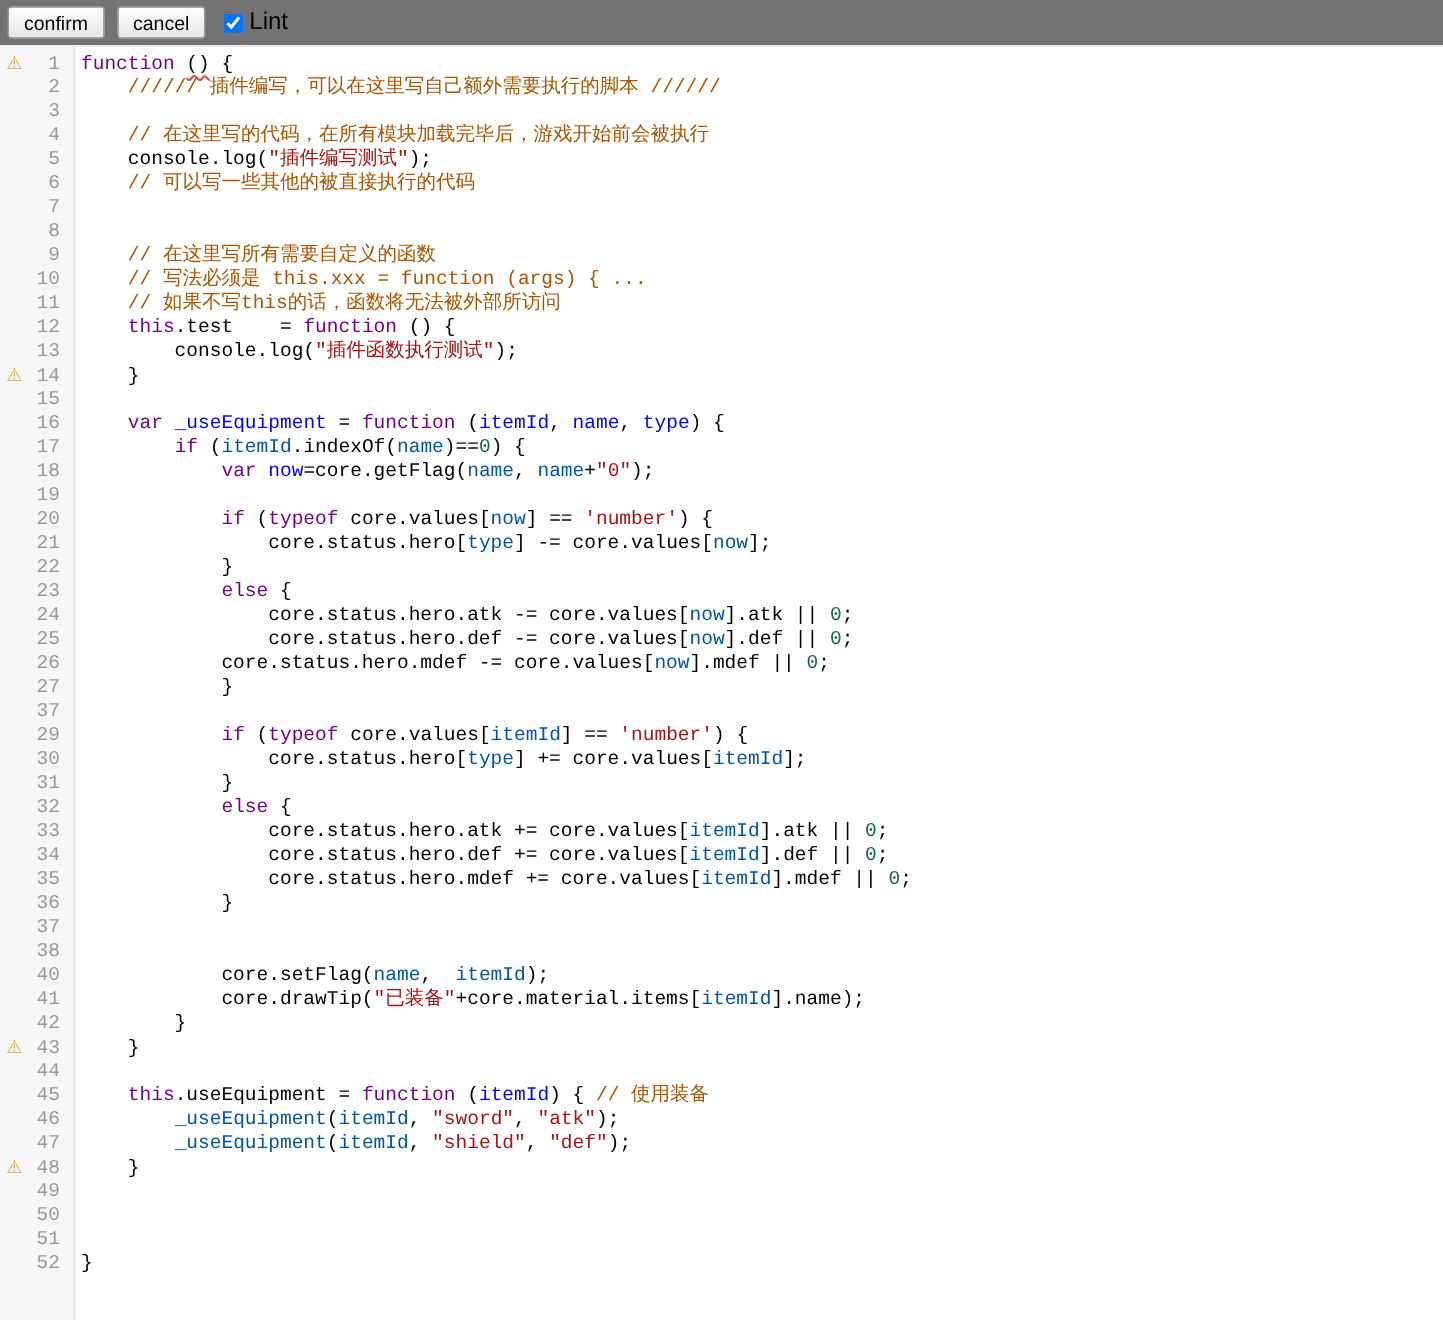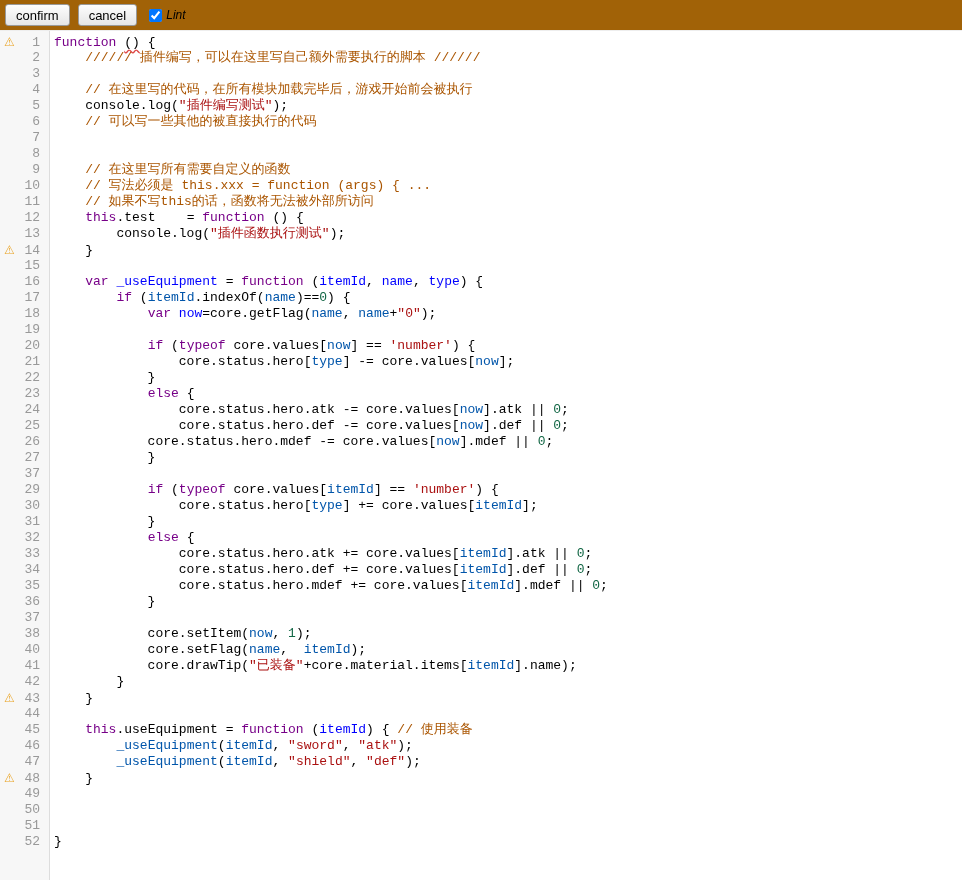--- a/index.html
+++ b/index.html
@@ -8,31 +8,31 @@
     --c-line-number:#999; --c-gutter-bg:#f7f7f7; --c-gutter-border:#ddd; --c-warning:#e9a426;
   }
   *{box-sizing:border-box;}
   html,body{margin:0;padding:0;}
   body{
     width:962px;height:880px;overflow:hidden;background:#fff;
     font-family:"Liberation Sans",sans-serif;
   }
   .toolbar{
     display:flex;align-items:center;height:31px;padding:0 0 0 5px;
-    background:#a16207;border-bottom:1px solid #eee;
+    background:#737373;border-bottom:1px solid #eee;
   }
   .btn{
     font-family:"Liberation Sans",sans-serif;font-size:13px;color:#000;
     background:linear-gradient(#fdfdfd,#e6e6e6);
     border:1px solid #999;border-radius:3px;
     padding:2px 10px;height:22px;margin-right:8px;cursor:pointer;
   }
   .lint-wrap{display:flex;align-items:center;margin-left:4px;}
   .lint-wrap input{width:13px;height:13px;margin:0 4px 0 0;}
-  .lint-text{font-size:12px;color:#000;font-style:italic;}
+  .lint-text{font-size:16px;color:#000;}
   .editor{
     position:relative;width:962px;height:849px;background:#fff;
     font-family:"Liberation Mono","DejaVu Sans Mono",monospace;
     font-size:13px;line-height:16px;padding-top:3px;
   }
   .gutter-bg{
     position:absolute;left:0;top:0;bottom:0;width:50px;
     background:var(--c-gutter-bg);border-right:1px solid var(--c-gutter-border);
   }
   .code-area{position:relative;}
@@ -256,21 +256,20 @@
         <span class="code"><span class="tk-p">            }</span></span>
       </div>
       <div class="line">
         <span class="marker"></span>
         <span class="num">37</span>
         <span class="code"></span>
       </div>
       <div class="line">
         <span class="marker"></span>
         <span class="num">38</span>
-        <span class="code"><span class="tk-p">            core.setItem(</span><span class="tk-v">now</span><span class="tk-p">, </span><span class="tk-n">1</span><span class="tk-p">);</span></span>
       </div>
       <div class="line">
         <span class="marker"></span>
         <span class="num">40</span>
         <span class="code"><span class="tk-p">            core.setFlag(</span><span class="tk-v">name</span><span class="tk-p">,  </span><span class="tk-v">itemId</span><span class="tk-p">);</span></span>
       </div>
       <div class="line">
         <span class="marker"></span>
         <span class="num">41</span>
         <span class="code"><span class="tk-p">            core.drawTip(</span><span class="tk-s">"已装备"</span><span class="tk-p">+core.material.items[</span><span class="tk-v">itemId</span><span class="tk-p">].name);</span></span>

